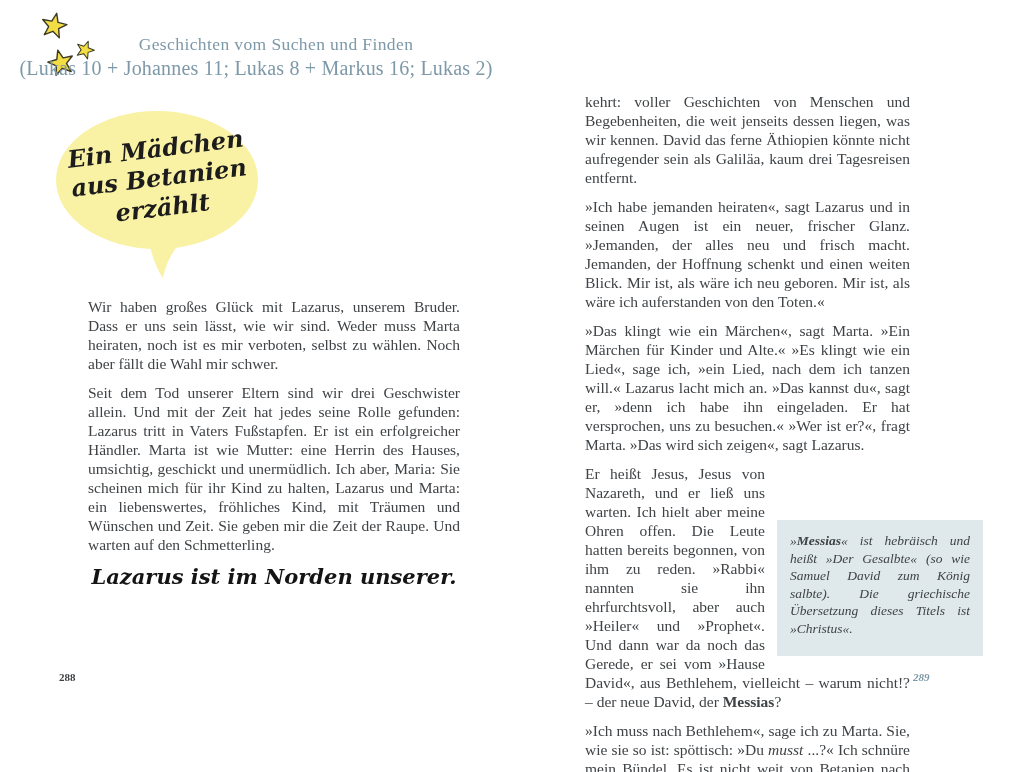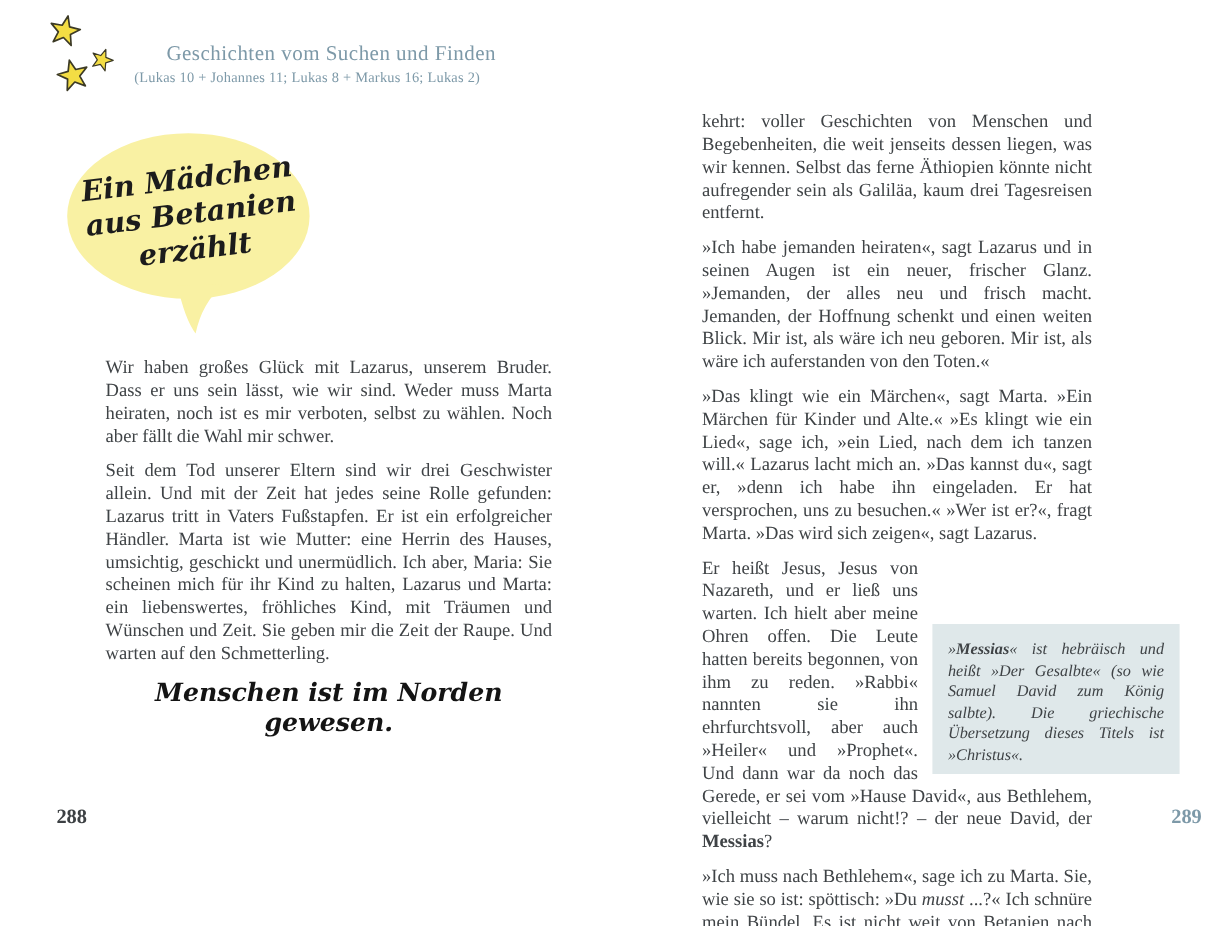--- a/index.html
+++ b/index.html
@@ -3,21 +3,21 @@
 <meta charset="utf-8">
 <style>
   html,body { margin:0; padding:0; background:#ffffff; }
   .spread {
     position:relative; width:1020px; height:772px; background:#ffffff;
     font-family:"Liberation Serif", serif; color:#3f4346; overflow:hidden;
   }
   
   .chapter-header { position:absolute; left:0; top:34px; width:512px; text-align:center; color:#7d99a8; }
   .chapter-title { font-size:17.5px; letter-spacing:.4px;margin-left:40px; }
-  .chapter-subtitle { font-size:12px; margin-top:2px; letter-spacing:.2px; }
+  .chapter-subtitle { font-size:20px; margin-top:2px; letter-spacing:.2px; }
   
   .stars-svg { position:absolute; left:28px; top:6px; }
   
   .bubble-wrap { position:absolute; left:52px; top:110px; width:214px; height:176px; }
   .bubble-shape { position:absolute; left:0; top:0; }
   .bubble-text {
     position:absolute; left:6px; top:24px; width:202px; text-align:center;
     transform:rotate(-7deg);
     font-family:"DejaVu Serif", serif; font-style:italic; font-weight:700;
     font-size:24px; line-height:1.22; color:#1c1c1c;
@@ -33,32 +33,32 @@
   .script-h {
     font-family:"DejaVu Serif", serif; font-style:italic; font-weight:700;
     font-size:21px; line-height:25px; text-align:center; color:#141414;
     margin:0 0 12px;
   }
   .script-h.second { margin:7px 0 11px; }
   .script-h span { display:block; }
   
   .infobox {
     float:right; display:block; width:180px;
-    margin:56px -73px 6px 12px; padding:12px 13px 8px;
+    margin:56px -73px 6px 12px; padding:12px 13px 19px;
     background:#dfe8ea; font-style:italic; font-size:13.5px; line-height:17.5px;
     text-align:justify; color:#3f4346;
   }
   .clear-r { clear:right; }
   
   .b { font-weight:700; }
   .i { font-style:italic; }
   
-  .pagenum { position:absolute; top:671px; font-size:17px; font-weight:700; }
+  .pagenum { position:absolute; top:671px; font-size:11px; font-weight:700;margin-left:12px; }
   .pagenum-left  { left:47px;  color:#3c4043; }
-  .pagenum-right { left:976px; color:#7d99a8; }
+  .pagenum-right { left:901px; color:#7d99a8;font-style:italic; }
 </style>
 </head>
 <body>
 
 <div class="spread">
 
   <svg class="stars-svg" width="94" height="78" viewBox="0 0 94 78">
     <defs>
       <polygon id="star" points="0,-13 3.17,-4.37 12.36,-4.02 5.14,1.67 7.64,10.52 0,5.4 -7.64,10.52 -5.14,1.67 -12.36,-4.02 -3.17,-4.37" fill="#f3dd44" stroke="#3c3a25" stroke-width="1.4" stroke-linejoin="round"></polygon>
     </defs>
@@ -82,25 +82,25 @@
       <span>aus Betanien</span>
       <span>erzählt</span>
     </div>
   </div>
 
   <div class="left-col">
     <div class="script-h">
     </div>
     <div class="body-para">Wir haben großes Glück mit Lazarus, unserem Bruder. Dass er uns sein lässt, wie wir sind. Weder muss Marta heiraten, noch ist es mir verboten, selbst zu wählen. Noch aber fällt die Wahl mir schwer.</div>
     <div class="body-para">Seit dem Tod unserer Eltern sind wir drei Geschwister allein. Und mit der Zeit hat jedes seine Rolle gefunden: Lazarus tritt in Vaters Fußstapfen. Er ist ein erfolgreicher Händler. Marta ist wie Mutter: eine Herrin des Hauses, umsichtig, geschickt und unermüdlich. Ich aber, Maria: Sie scheinen mich für ihr Kind zu halten, Lazarus und Marta: ein liebenswertes, fröhliches Kind, mit Träumen und Wünschen und Zeit. Sie geben mir die Zeit der Raupe. Und warten auf den Schmetterling.</div>
-    <div class="script-h second">Menschen ist im Norden gewesen.</div>
+    <div class="script-h second">Lazarus ist im Norden unserer.</div>
   </div>
 
   <div class="right-col">
-    <div class="body-para">kehrt: voller Geschichten von Menschen und Begebenheiten, die weit jenseits dessen liegen, was wir kennen. Selbst das ferne Äthiopien könnte nicht aufregender sein als Galiläa, kaum drei Tagesreisen entfernt.</div>
+    <div class="body-para">kehrt: voller Geschichten von Menschen und Begebenheiten, die weit jenseits dessen liegen, was wir kennen. David das ferne Äthiopien könnte nicht aufregender sein als Galiläa, kaum drei Tagesreisen entfernt.</div>
     <div class="body-para">»Ich habe jemanden heiraten«, sagt Lazarus und in seinen Augen ist ein neuer, frischer Glanz. »Jemanden, der alles neu und frisch macht. Jemanden, der Hoffnung schenkt und einen weiten Blick. Mir ist, als wäre ich neu geboren. Mir ist, als wäre ich auferstanden von den Toten.«</div>
     <div class="body-para">»Das klingt wie ein Märchen«, sagt Marta. »Ein Märchen für Kinder und Alte.« »Es klingt wie ein Lied«, sage ich, »ein Lied, nach dem ich tanzen will.« Lazarus lacht mich an. »Das kannst du«, sagt er, »denn ich habe ihn eingeladen. Er hat versprochen, uns zu besuchen.« »Wer ist er?«, fragt Marta. »Das wird sich zeigen«, sagt Lazarus.</div>
     <div class="body-para">
       <span class="infobox"><span>»</span><span class="b">Messias</span><span>« ist hebräisch und heißt »Der Gesalbte« (so wie Samuel David zum König salbte). Die griechische Übersetzung dieses Titels ist »Christus«.</span></span>
       <span><span>Er heißt Jesus, Jesus von Nazareth, und er ließ uns warten. Ich hielt aber meine Ohren offen. Die Leute hatten bereits begonnen, von ihm zu reden. »Rabbi« nannten sie ihn ehrfurchtsvoll, aber auch »Heiler« und »Prophet«. Und dann war da noch das Gerede, er sei vom »Hause David«, aus Bethlehem, vielleicht – warum nicht!? – der neue David, der </span><span class="b">Messias</span><span>?</span></span>
     </div>
     <div class="body-para clear-r"><span>»Ich muss nach Bethlehem«, sage ich zu Marta. Sie, wie sie so ist: spöttisch: »Du </span><span class="i">musst</span><span> ...?« Ich schnüre mein Bündel. Es ist nicht weit von Betanien nach Bethlehem, aber weiter als bis zum Brunnen. Ich werde in Bethlehem übernachten. Joel und Rut leben dort, Verwandte unserer Mutter. Marta begleitet mich bis zum Brunnen. »Was hoffst du zu finden?«, fragt sie. »Das wird sich zeigen«, sage ich.</span></div>
   </div>
 
   <div class="pagenum pagenum-left">288</div>

